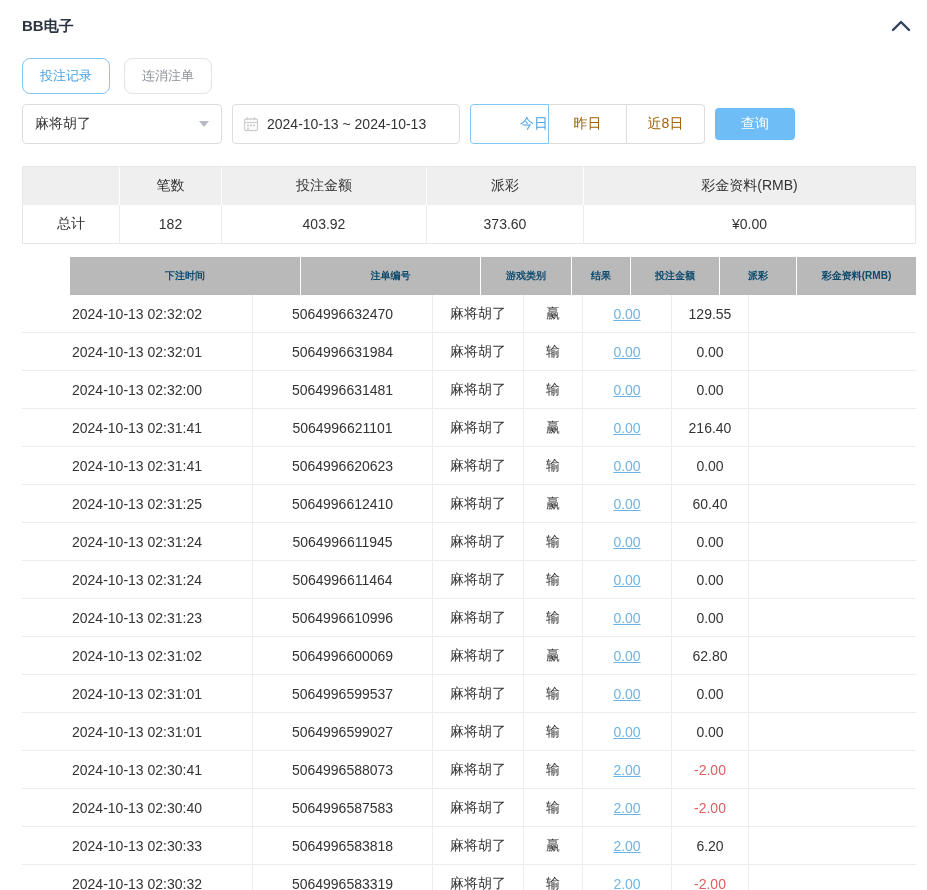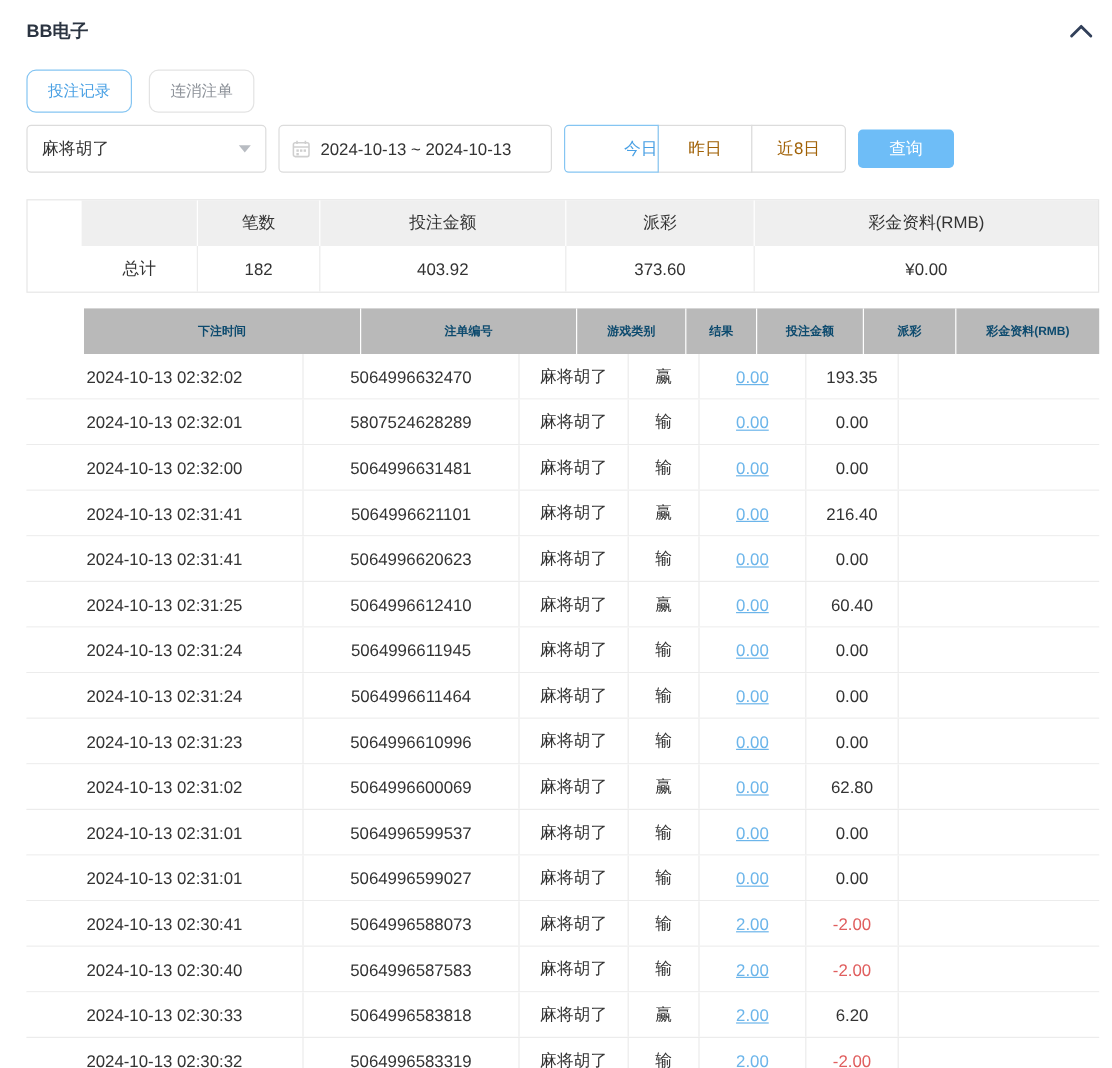--- a/index.html
+++ b/index.html
@@ -32,21 +32,21 @@
   .seg-group { margin-left:10px; display:flex; }
   .seg { width:79px; height:40px; background:#fff; border:1px solid #dcdcdc; font-size:14px;
     color:#a16207; cursor:pointer; margin-left:-1px; position:relative; }
   .seg:first-child { border-radius:4px 0 0 4px; margin-left:0; }
   .seg:last-child { border-radius:0 4px 4px 0; }
   .seg.active { border-color:#85c5f2; color:#49a0e4; z-index:2; border-radius:4px 0 0 4px;text-align:right; }
   .search-btn { margin-left:10px; width:80px; height:32px; background:#6ebdf7; color:#fff;
     border:none; border-radius:4px; font-size:14px; cursor:pointer; }
 
   
-  .sum-table { margin-top:22px; border:1px solid #e6e6e6; font-size:14px;padding-left:45px; }
+  .sum-table { margin-top:22px; border:1px solid #e6e6e6; font-size:14px; }
   .sum-row { display:grid; grid-template-columns:97px 102px 205px 157px 1fr; height:38px; }
   .sum-row > div { display:flex; align-items:center; justify-content:center; }
   .sum-head { background:#efefef; }
   .sum-head > div { border-right:1px solid #fff; }
   .sum-head > div:last-child { border-right:none; }
   .sum-body > div { border-right:1px solid #ececec; }
   .sum-body > div:last-child { border-right:none; }
 
   
   .bet-table { margin-top:13px; font-size:14px; }
@@ -137,26 +137,26 @@
     </div>
     <div class="tbody" id="table-rows">
         <div class="trow">
           <div>2024-10-13 02:32:02</div>
           <div>5064996632470</div>
           <div>麻将胡了</div>
           <div>赢</div>
           <div>
             <span class="link">0.00</span>
           </div>
-          <div>193.35</div>
+          <div>129.55</div>
           <div></div>
         </div>
         <div class="trow">
           <div>2024-10-13 02:32:01</div>
-          <div>5807524628289</div>
+          <div>5064996631984</div>
           <div>麻将胡了</div>
           <div>输</div>
           <div>
             <span class="link">0.00</span>
           </div>
           <div>0.00</div>
           <div></div>
         </div>
         <div class="trow">
           <div>2024-10-13 02:32:00</div>

